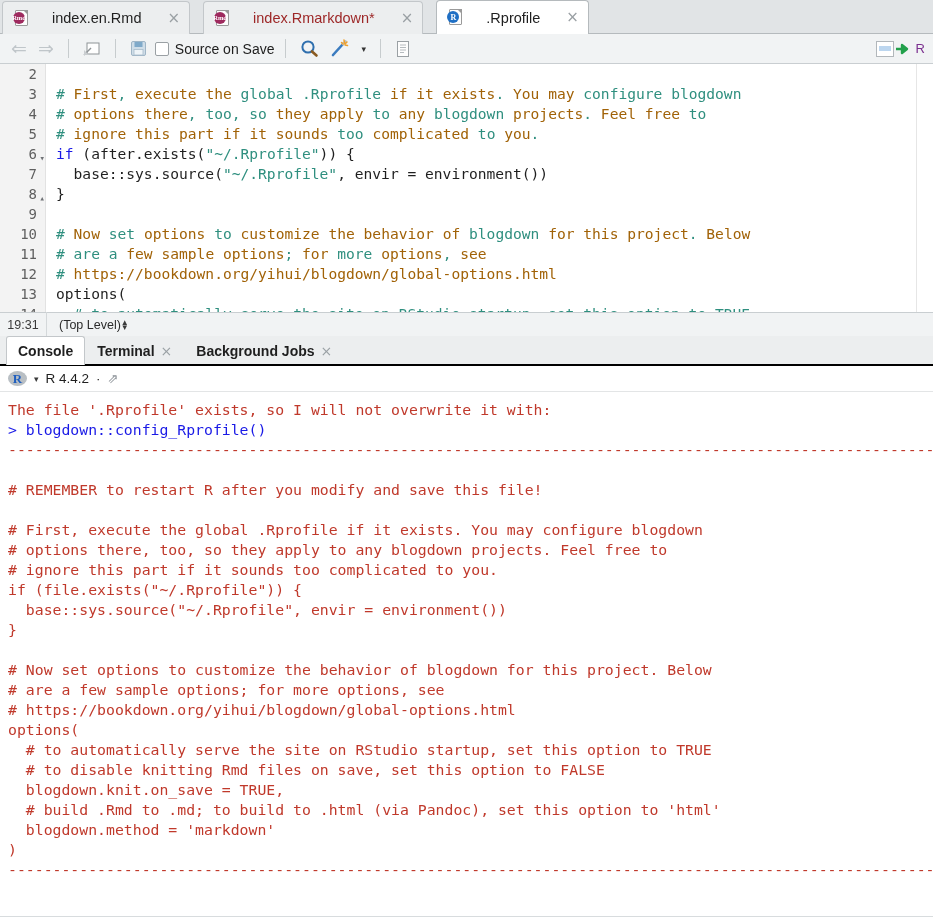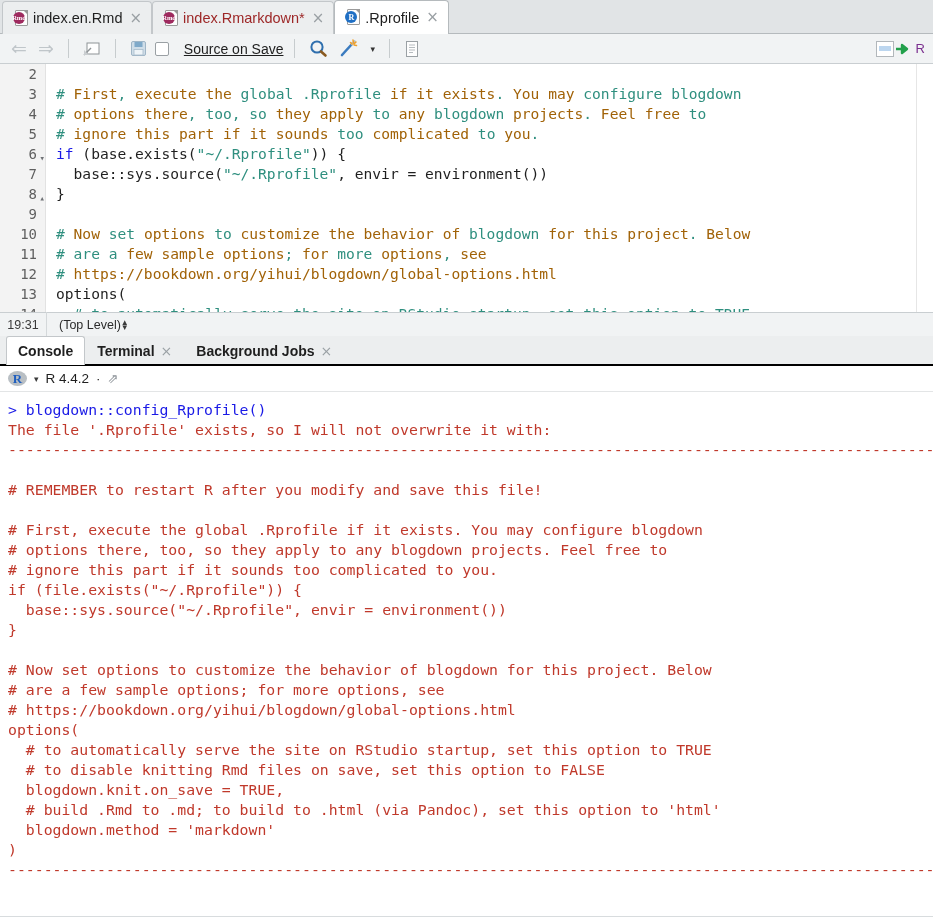--- a/index.html
+++ b/index.html
@@ -15,26 +15,26 @@
   
   .source-pane { position: absolute; left:0; top:0; width:933px; height:336px; background:#fff; }
 
   .tabbar {
     height: 34px; background: #e1e4e6;
     border-bottom: 1px solid #b5babd;
     display: flex; align-items: flex-end; padding-left: 2px;
     position: relative;
   }
   .tab {
-    height: 33px; display: flex; align-items: center; gap: 4px;
+    height: 33px; display: flex; align-items: center; gap: 23px;
     padding: 0 9px 0 10px;
     background: #eceeef;
     border: 1px solid #c3c7ca; border-bottom: none;
     border-radius: 4px 4px 0 0;
-    margin-right: 0;
+    margin-right: 13px;
     font-size: 14.5px; color: #1f1f1f;
     position: relative; top: 1px;
     cursor: default;
   }
   .tab.active { background: #ffffff; border-color: #b5babd; top: 1px; height: 34px; z-index:3; }
   .tab .tlabel { white-space: nowrap; }
   .tab.modified .tlabel { color: #9d2727; }
   .tab .tclose {
     color: #9aa0a4; font-size: 15px; line-height: 1; margin-left: 3px;
     font-family: "DejaVu Sans", sans-serif;
@@ -60,21 +60,21 @@
 
   .toolbar {
     height: 30px; background: #f1f3f4;
     border-bottom: 1px solid #c9ced1;
     display: flex; align-items: center; padding-left: 8px; gap: 5px;
     position: relative;
   }
   .tb-sep { width:1px; height:19px; background:#c7ccce; margin:0 6px; }
   .tb-btn { display:flex; align-items:center; justify-content:center; height:24px; padding:0 3px; cursor:default;}
   .arrow-nav { font-size:19px; color:#c0c6ca; line-height:1; font-family:"DejaVu Sans", sans-serif;}
-  .src-on-save { display:flex; align-items:center; gap:15px; font-size:14px; color:#1e1e1e;text-decoration:underline; }
+  .src-on-save { display:flex; align-items:center; gap:6px; font-size:14px; color:#1e1e1e; }
   .chk { width:14px; height:14px; border:1px solid #9aa0a4; background:#fff; border-radius:2px; }
   .toolbar .right { position:absolute; right:8px; display:flex; align-items:center; gap:6px; font-size:13px;color:#333;}
 
   .editor { position:relative; height: 248px; background:#fff; overflow:hidden; }
   .gutter {
     position:absolute; left:0; top:0; width:46px; height:100%;
     background:#f3f3f3; border-right:1px solid #e2e2e2;
   }
   .codearea {
     position:absolute; left:0; top:0; width:100%; height:100%;
@@ -236,21 +236,21 @@
       </span>
     </div>
 
     <div class="editor">
       <div class="gutter"></div>
       <div class="codearea" id="code-area">
           <div class="cline"><span class="lnum">2</span><span class="ctext"></span></div>
           <div class="cline"><span class="lnum">3</span><span class="ctext"><span class="cm"># </span><span class="cm-u">First</span><span class="cm">, </span><span class="cm-u">execute</span><span class="cm"> </span><span class="cm-u">the</span><span class="cm"> global .Rprofile </span><span class="cm-u">if</span><span class="cm"> </span><span class="cm-u">it</span><span class="cm"> </span><span class="cm-u">exists</span><span class="cm">. </span><span class="cm-u">You</span><span class="cm"> </span><span class="cm-u">may</span><span class="cm"> configure blogdown</span></span></div>
           <div class="cline"><span class="lnum">4</span><span class="ctext"><span class="cm"># </span><span class="cm-u">options</span><span class="cm"> </span><span class="cm-u">there</span><span class="cm">, too, so </span><span class="cm-u">they</span><span class="cm"> </span><span class="cm-u">apply</span><span class="cm"> to </span><span class="cm-u">any</span><span class="cm"> blogdown </span><span class="cm-u">projects</span><span class="cm">. </span><span class="cm-u">Feel</span><span class="cm"> </span><span class="cm-u">free</span><span class="cm"> to</span></span></div>
           <div class="cline"><span class="lnum">5</span><span class="ctext"><span class="cm"># </span><span class="cm-u">ignore</span><span class="cm"> </span><span class="cm-u">this</span><span class="cm"> </span><span class="cm-u">part</span><span class="cm"> </span><span class="cm-u">if</span><span class="cm"> </span><span class="cm-u">it</span><span class="cm"> </span><span class="cm-u">sounds</span><span class="cm"> too </span><span class="cm-u">complicated</span><span class="cm"> to </span><span class="cm-u">you</span><span class="cm">.</span></span></div>
-          <div class="cline"><span class="lnum">6<span class="fold-mark">▾</span></span><span class="ctext"><span class="kw">if</span><span class="pl"> (base.exists(</span><span class="str">"~/.Rprofile"</span><span class="pl">)) {</span></span></div>
+          <div class="cline"><span class="lnum">6<span class="fold-mark">▾</span></span><span class="ctext"><span class="kw">if</span><span class="pl"> (after.exists(</span><span class="str">"~/.Rprofile"</span><span class="pl">)) {</span></span></div>
           <div class="cline"><span class="lnum">7</span><span class="ctext"><span class="pl">  base::sys.source(</span><span class="str">"~/.Rprofile"</span><span class="pl">, envir = environment())</span></span></div>
           <div class="cline"><span class="lnum">8<span class="fold-mark">▴</span></span><span class="ctext"><span class="pl">}</span></span></div>
           <div class="cline"><span class="lnum">9</span><span class="ctext"></span></div>
           <div class="cline"><span class="lnum">10</span><span class="ctext"><span class="cm"># </span><span class="cm-u">Now</span><span class="cm"> set </span><span class="cm-u">options</span><span class="cm"> to </span><span class="cm-u">customize</span><span class="cm"> </span><span class="cm-u">the</span><span class="cm"> </span><span class="cm-u">behavior</span><span class="cm"> </span><span class="cm-u">of</span><span class="cm"> blogdown </span><span class="cm-u">for</span><span class="cm"> </span><span class="cm-u">this</span><span class="cm"> </span><span class="cm-u">project</span><span class="cm">. </span><span class="cm-u">Below</span></span></div>
           <div class="cline"><span class="lnum">11</span><span class="ctext"><span class="cm"># are a </span><span class="cm-u">few</span><span class="cm"> </span><span class="cm-u">sample</span><span class="cm"> </span><span class="cm-u">options</span><span class="cm">; </span><span class="cm-u">for</span><span class="cm"> more </span><span class="cm-u">options</span><span class="cm">, </span><span class="cm-u">see</span></span></div>
           <div class="cline"><span class="lnum">12</span><span class="ctext"><span class="cm"># </span><span class="cm-u">https://bookdown.org/yihui/blogdown/global-options.html</span></span></div>
           <div class="cline"><span class="lnum">13</span><span class="ctext"><span class="pl">options(</span></span></div>
           <div class="cline" style="overflow: hidden; height: 8px;"><span class="lnum">14</span><span class="ctext cm">  # to automatically serve the site on RStudio startup, set this option to TRUE</span></div>
         </div>
       <div class="vscroll-col"></div>
@@ -287,22 +287,22 @@
     <div class="cinfo">
       <span class="rlogo">R</span>
       <span class="caret-dn">▾</span>
       <span>R 4.4.2</span>
       <span>·</span>
       <span class="share-ic">⇗</span>
     </div>
 
     <div class="consolebody" id="console-body">
       <div class="oline cut">&nbsp;</div>
-    <div class="oline blue">&gt; blogdown::config_Rprofile()</div>
-        <div class="oline red">The file '.Rprofile' exists, so I will not overwrite it with:</div>
+    <div class="oline red">The file '.Rprofile' exists, so I will not overwrite it with:</div>
+        <div class="oline blue">&gt; blogdown::config_Rprofile()</div>
         <div class="oline red">--------------------------------------------------------------------------------------------------------------</div>
         <div class="oline red">&nbsp;</div>
         <div class="oline red"># REMEMBER to restart R after you modify and save this file!</div>
         <div class="oline red">&nbsp;</div>
         <div class="oline red"># First, execute the global .Rprofile if it exists. You may configure blogdown</div>
         <div class="oline red"># options there, too, so they apply to any blogdown projects. Feel free to</div>
         <div class="oline red"># ignore this part if it sounds too complicated to you.</div>
         <div class="oline red">if (file.exists("~/.Rprofile")) {</div>
         <div class="oline red">  base::sys.source("~/.Rprofile", envir = environment())</div>
         <div class="oline red">}</div>

